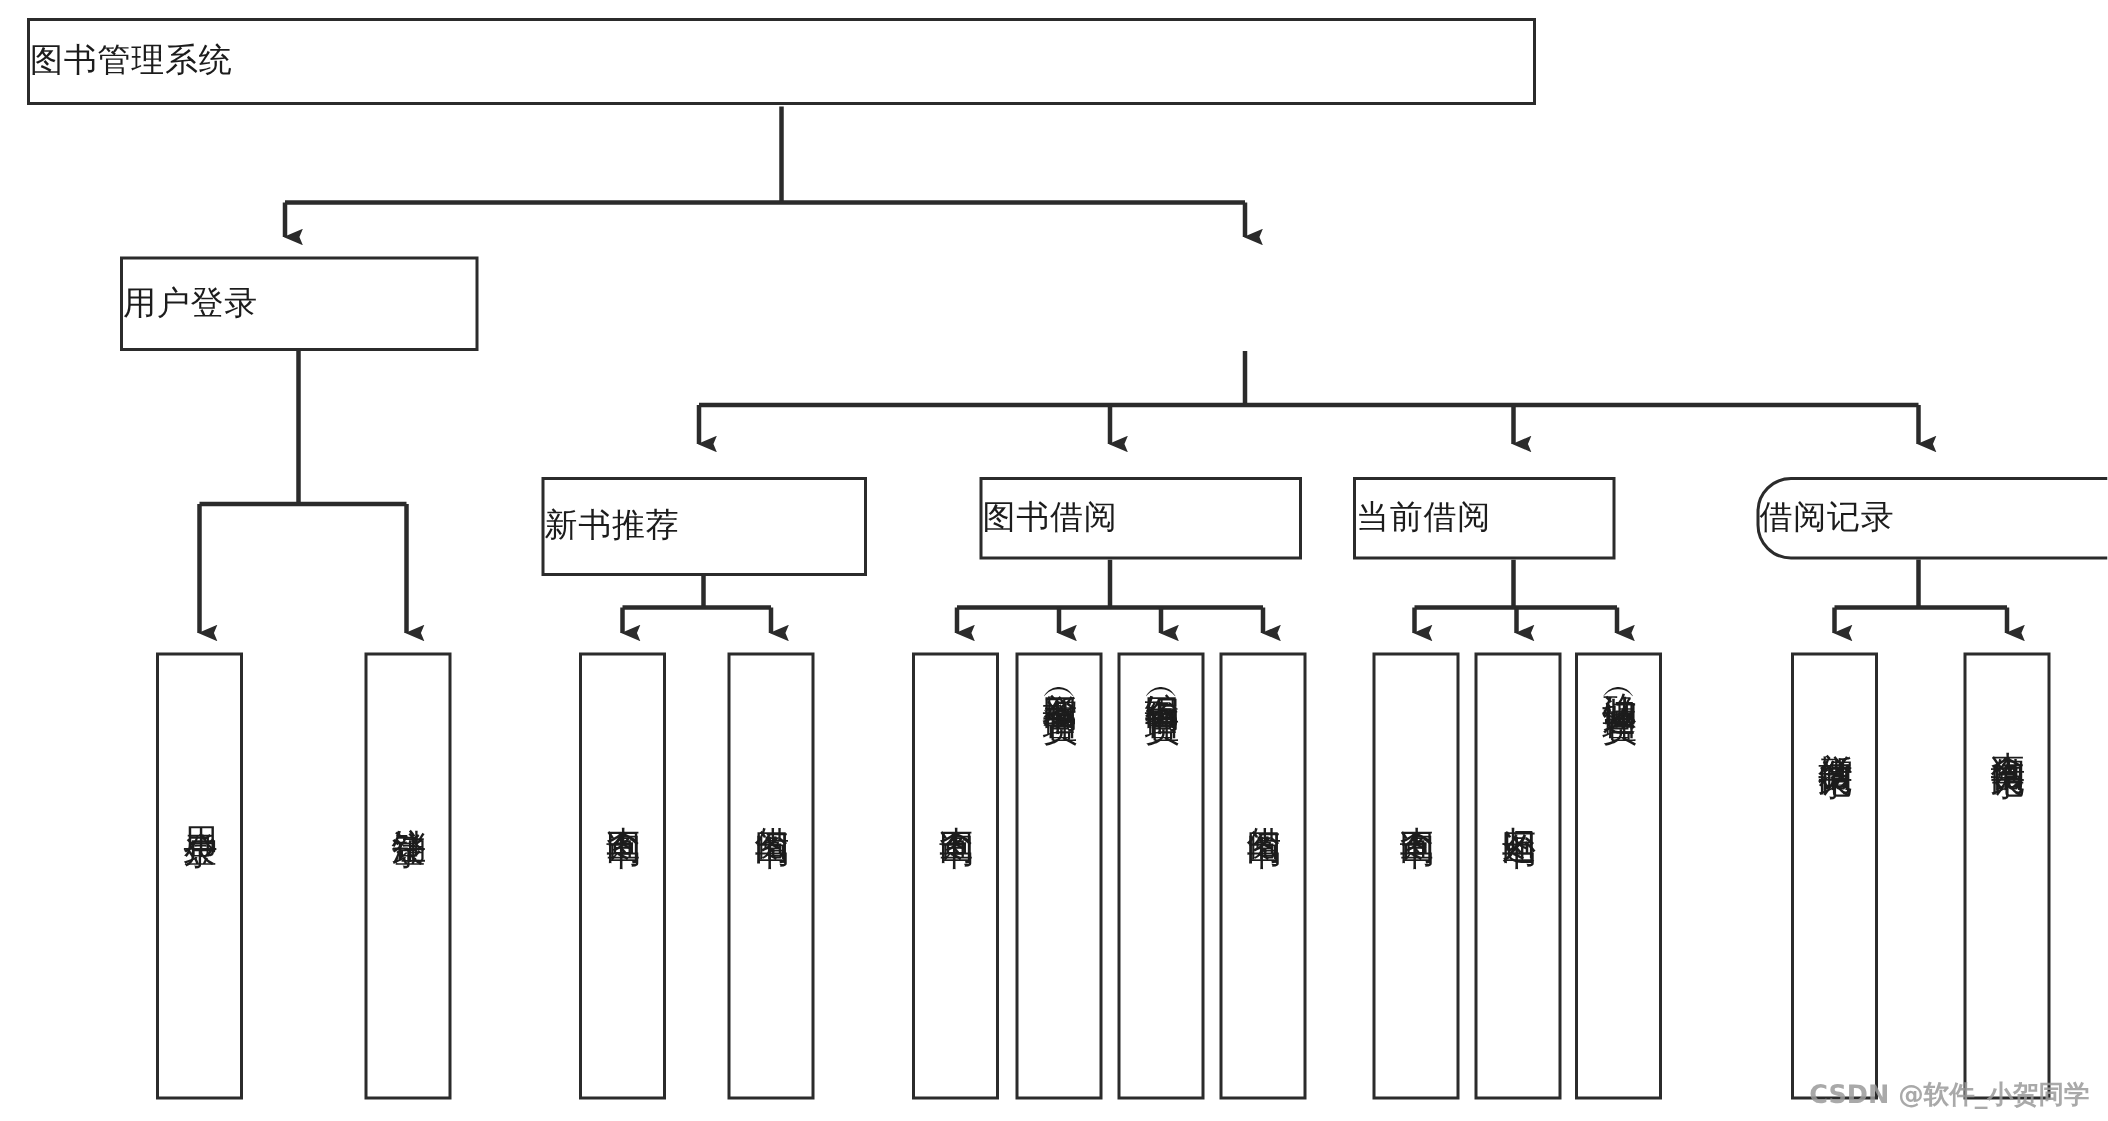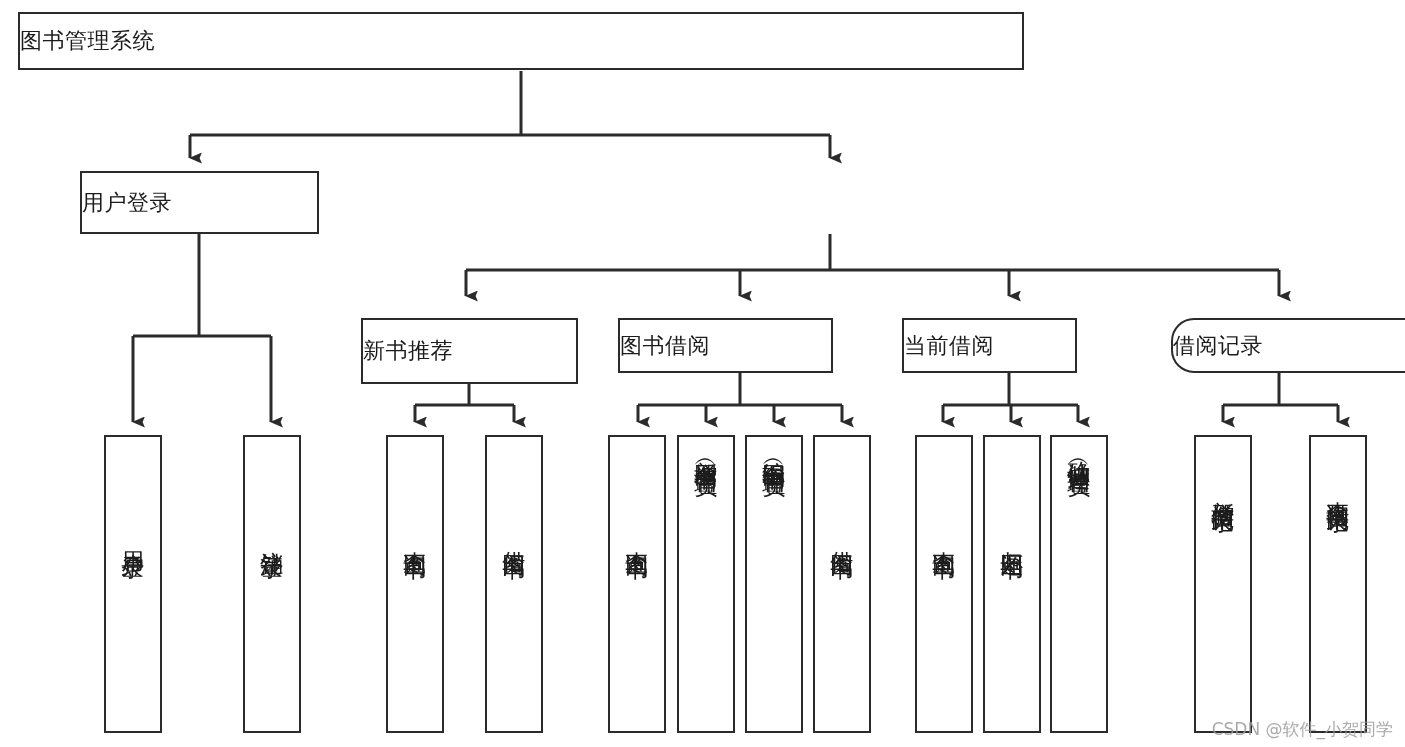--- a/index.html
+++ b/index.html
@@ -60,20 +60,21 @@
   .watermark{
     position:absolute;
     right:12px;
     bottom:6px;
     font-size:17px;
     color:#9b9b9b;
     opacity:.85;
     z-index:3;
     white-space:nowrap;
     font-family:"DejaVu Sans","Liberation Sans",sans-serif;
+    font-weight:bold;
   }
 </style>
 </head>
 <body>
 
 <div id="stage">
 
   <svg id="wires" viewBox="0 0 1405 747">
     <defs>
       <marker id="arrow" viewBox="0 0 12 14" refX="6" refY="13" markerWidth="11" markerHeight="13" orient="auto-start-reverse" markerUnits="userSpaceOnUse">
@@ -128,21 +129,21 @@
     <span class="lbl">图书管理系统</span>
   </div>
 
   <div class="node h-node" style="left:80px; top:171px; width:239px; height:63px;">
     <span class="lbl">用户登录</span>
   </div>
 
   <div class="node h-node" style="left:361px; top:318px; width:217px; height:66px;">
     <span class="lbl">新书推荐</span>
   </div>
-  <div class="node h-node" style="left:618px; top:318px; width:215px; height:55px;">
+  <div class="node h-node" style="left:653px; top:318px; width:215px; height:55px;">
     <span class="lbl">图书借阅</span>
   </div>
   <div class="node h-node" style="left:902px; top:318px; width:175px; height:55px;">
     <span class="lbl">当前借阅</span>
   </div>
   <div class="node h-node" style="left:1171px; top:318px; width:257px; height:55px;border-radius:23px;">
     <span class="lbl">借阅记录</span>
   </div>
 
   <div class="node v-node short" style="left:104px; top:435px; width:58px; height:298px; padding-top:96px;">

